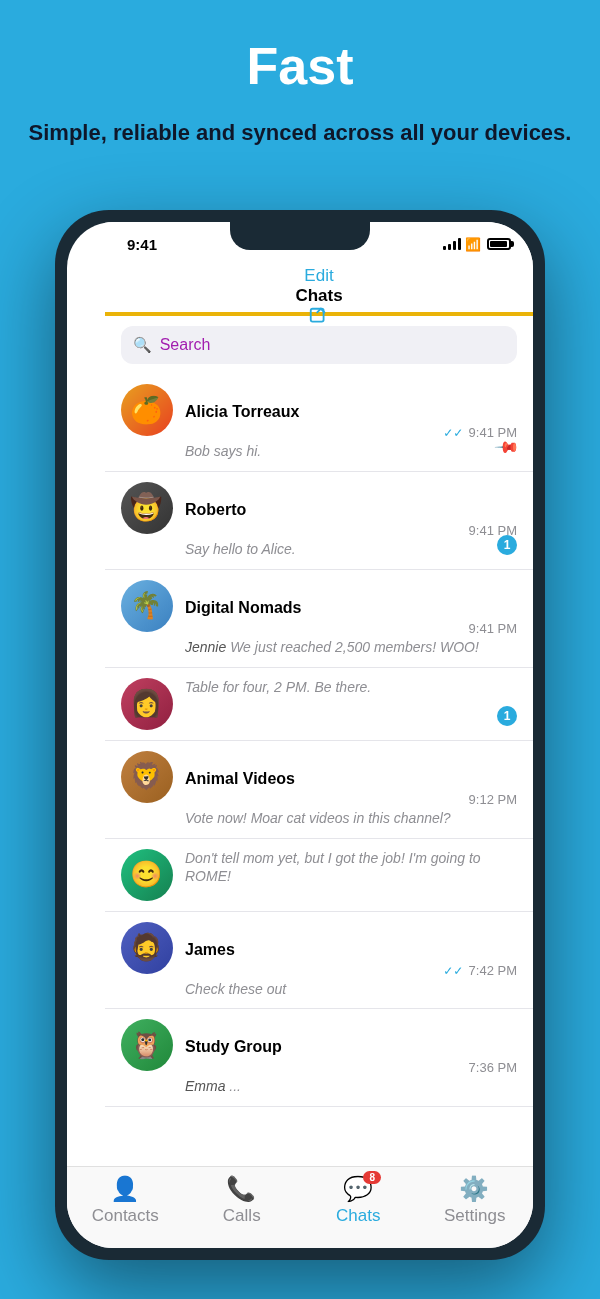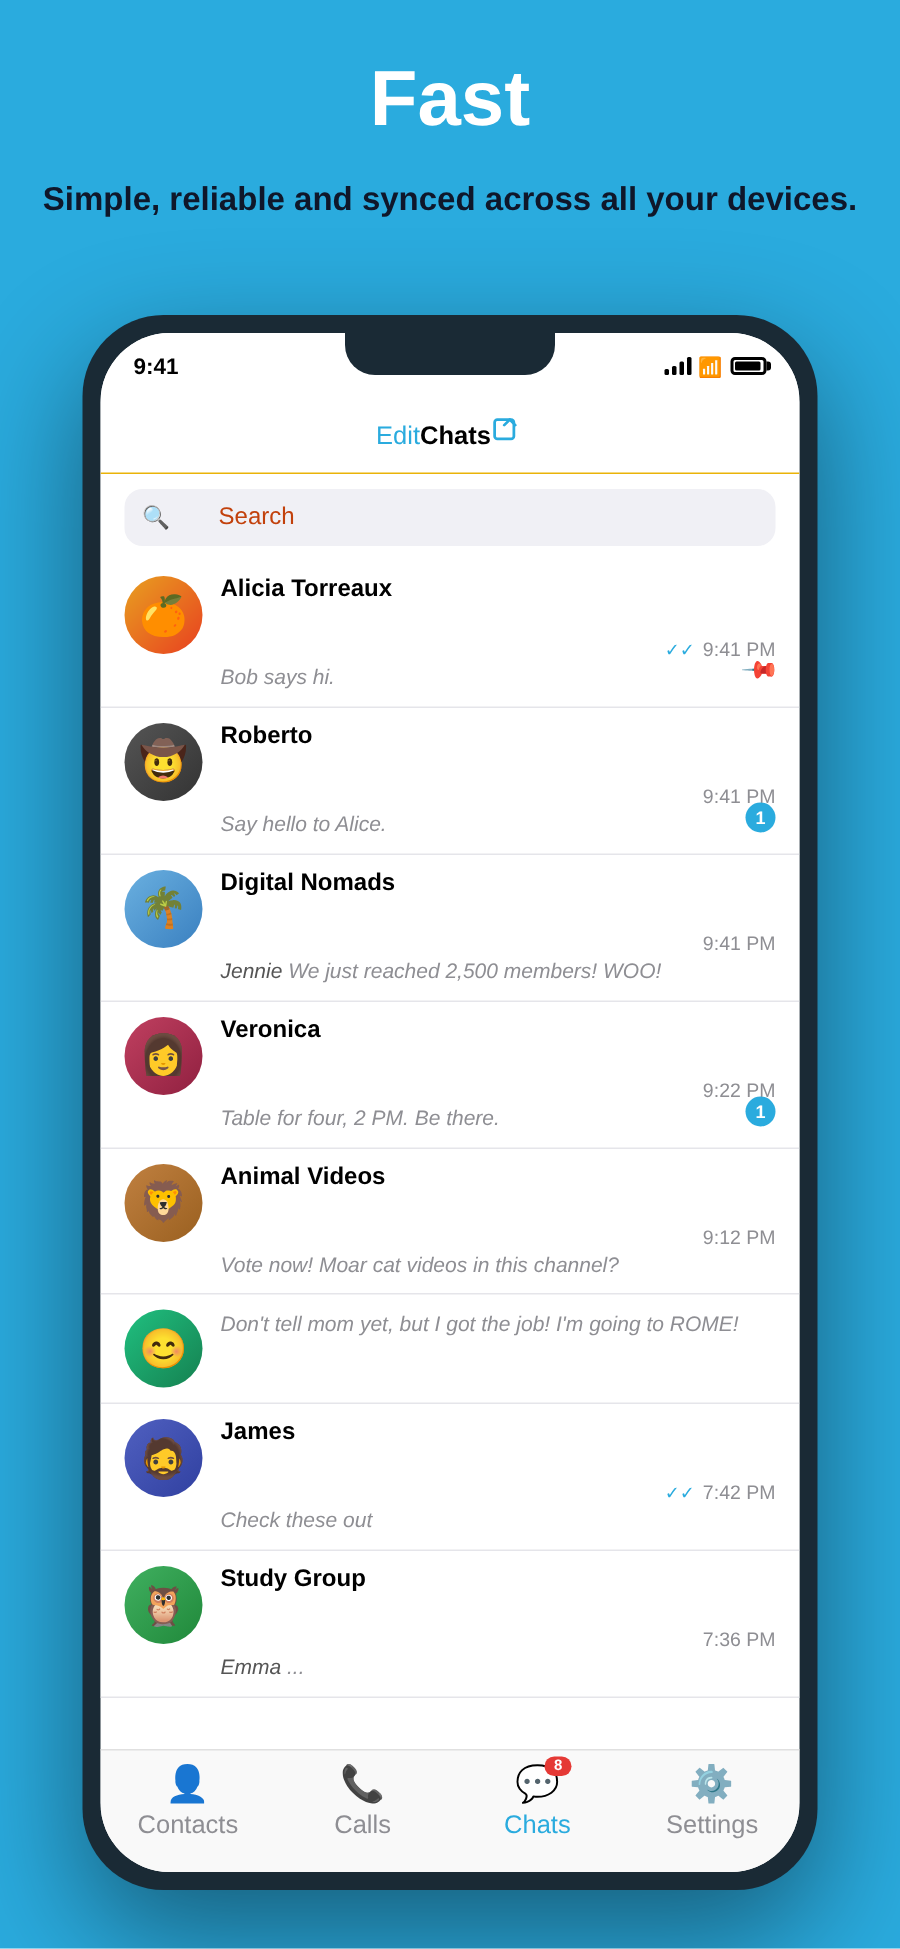--- a/index.html
+++ b/index.html
@@ -45,20 +45,21 @@
       box-shadow: 0 30px 80px rgba(0,0,0,0.45);
       padding: 12px;
     }
     .phone-inner {
       width: 100%;
       height: 100%;
       background: #fff;
       border-radius: 46px;
       overflow: hidden;
       position: relative;
+      padding-left: 38px;
     }
 
     
     .notch {
       position: absolute;
       top: 0;
       left: 50%;
       transform: translateX(-50%);
       width: 140px;
       height: 28px;
@@ -132,24 +133,25 @@
       width: 85%;
       background: #000;
       border-radius: 1px;
     }
 
     
     .nav-bar {
       height: 50px;
       display: flex;
       align-items: center;
-      justify-content: center;
+      justify-content: flex-start;
       padding: 0 22px;
       background: #fff;
-      border-bottom: 1px solid #eab308;
+      border-bottom: 4px solid #eab308;
+      flex-direction: column;
     }
     .nav-edit {
       font-size: 17px;
       color: #2AABDE;
       font-weight: 400;
     }
     .nav-title {
       font-size: 17px;
       font-weight: 700;
       color: #000;
@@ -167,23 +169,22 @@
       display: flex;
       align-items: center;
       gap: 8px;
       padding: 0 12px;
     }
     .search-icon-char {
       color: #8e8e93;
       font-size: 15px;
     }
     .search-placeholder {
-      color: #c2410c;
+      color: #a21caf;
       font-size: 16px;
-      margin-left: 24px;
     }
 
     
     .chat-list {
       flex: 1;
       overflow-y: auto;
       background: #fff;
     }
     .chat-item {
       display: flex;
@@ -215,21 +216,21 @@
     .av-sister { background: linear-gradient(135deg, #20c080, #158050); }
     .av-james { background: linear-gradient(135deg, #5060c0, #3040a0); }
     .av-study { background: linear-gradient(135deg, #40b060, #20883a); }
 
     .chat-content {
       flex: 1;
     }
     .chat-header {
       display: flex;
       justify-content: space-between;
-      align-items: flex-start;
+      align-items: center;
       margin-bottom: 2px;
     }
     .chat-name {
       font-size: 16px;
       font-weight: 700;
       color: #000;
     }
     .chat-name.green { color: #34C759; }
     .chat-time {
       font-size: 13px;
@@ -410,24 +411,20 @@
               <span class="chat-name">Digital Nomads</span>
               <span class="chat-time">9:41 PM</span>
             </div>
             <div class="chat-preview"><span class="sender-name">Jennie
 </span>We just reached 2,500 members! WOO!</div>
           </div>
         </div>
         <div class="chat-item">
           <div class="avatar av-veronica">👩</div>
           <div class="chat-content">
-            <div class="chat-header">
-              <span class="chat-name">Veronica</span>
-              <span class="chat-time">9:22 PM</span>
-            </div>
             <div class="chat-preview">Table for four, 2 PM. Be there.</div>
           </div>
           <div class="badge">1</div>
         </div>
         <div class="chat-item">
           <div class="avatar av-animal">🦁</div>
           <div class="chat-content">
             <div class="chat-header">
               <span class="chat-name">Animal Videos</span>
               <span class="chat-time">9:12 PM</span>

